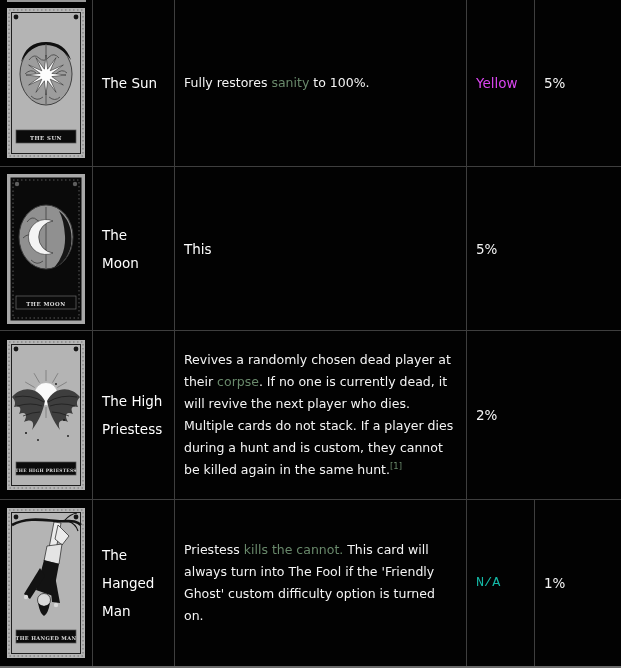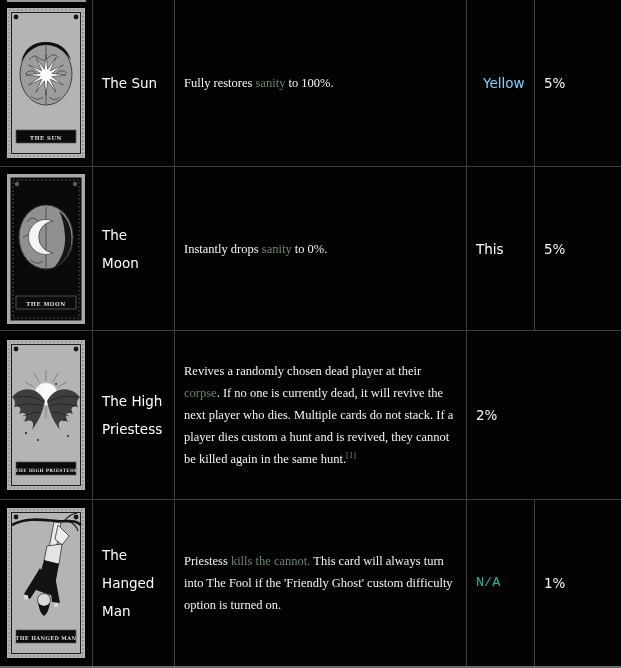--- a/index.html
+++ b/index.html
@@ -5,21 +5,21 @@
   html,body{margin:0;padding:0;background:#000;}
   body{font-family:"DejaVu Sans","Liberation Sans",sans-serif;color:#fbfbfb;}
   .table{width:621px;height:668px;box-sizing:border-box;background:#020202;border-bottom:2px solid #6b6b6b;}
   .row{display:grid;grid-template-columns:93px 82px 292px 68px 86px;box-sizing:border-box;border-bottom:1px solid #3e3e3e;}
   .row.r1{height:167px}.row.r2{height:164px}.row.r3{height:169px}.row.r4{height:166px;border-bottom:none}
   .cell{box-sizing:border-box;border-right:1px solid #3e3e3e;display:flex;align-items:center;background:#020202;overflow:hidden;}
   .cell:last-child{border-right:none;}
   .cardcell{justify-content:center;position:relative;}
   .prev-edge{position:absolute;top:0;left:7px;width:79px;height:2px;background:#989898;}
   .namecell{padding:0 6px 0 9px;font-size:13.5px;line-height:28px;color:#ffffff;}
-  .desccell{padding:4px 9px;font-size:12.5px;line-height:22px;color:#f4f4f4;font-family:Liberation Serif, serif;}
+  .desccell{padding:4px 9px;font-size:12.5px;line-height:22px;color:#f4f4f4;}
   .desccell p{margin:0;}
   .colorcell{padding:0 4px 0 9px;font-size:13.5px;line-height:22px;}
   .chancecell{padding-left:9px;font-size:13.5px;color:#f4f4f4;}
   .wlink{color:#69896b;text-decoration:none;cursor:pointer;}
   sup.ref{font-size:8.5px;color:#69896b;cursor:pointer;line-height:0;}
   svg.card{display:block;}
   svg text.cap{font-family:"DejaVu Serif","Liberation Serif",serif;font-weight:bold;fill:#dcdcdc;}
 </style>
 </head>
 <body>
@@ -43,21 +43,21 @@
         <polygon points="59,67 44.8,68.6 56.3,77 43.2,71.2 49,84.3 40.6,72.8 39,87 37.4,72.8 29,84.3 34.8,71.2 21.7,77 33.2,68.6 19,67 33.2,65.4 21.7,57 34.8,62.8 29,49.7 37.4,61.2 39,47 40.6,61.2 49,49.7 43.2,62.8 56.3,57 44.8,65.4" fill="#fdfdfd" stroke="#2e2e2e" stroke-width="0.6"></polygon>
         <rect x="9" y="122" width="60" height="13" fill="#0b0b0b" stroke="#555" stroke-width="0.7"></rect>
         <text class="cap" x="39" y="131.5" text-anchor="middle" font-size="5.4" letter-spacing="0.5">THE SUN</text>
       </svg>
     </div>
     <div class="cell namecell">The Sun</div>
     <div class="cell desccell">
         <p><span>Fully restores </span><a class="wlink">sanity</a><span> to 100%.</span></p>
       </div>
     <div class="cell colorcell">
-        <span style="color: #7dd3fc; margin-left: 7px;">Yellow</span>
+        <span style="color: #d946ef;">Yellow</span>
       </div>
     <div class="cell chancecell">5%</div>
   </div>
 
   <div class="row r2">
     <div class="cell cardcell">
       <svg class="card" width="78" height="150" viewBox="0 0 78 150">
         <rect width="78" height="150" fill="#a8a8a8"></rect>
         <rect x="3.5" y="3.5" width="71" height="143" fill="#0a0a0a"></rect>
         <rect x="6" y="6" width="66" height="138" fill="none" stroke="#6d6d6d" stroke-width="0.8" stroke-dasharray="1.5 2.5"></rect>
@@ -67,23 +67,20 @@
           <ellipse cx="39" cy="63" rx="27" ry="32" fill="#909090" stroke="#3a3a3a"></ellipse>
           <path d="M52 37 Q67 49 64 72 Q60 88 47 94 Q59 80 58 62 Q57 46 52 37 Z" fill="#161616"></path>
           <path d="M20 48 q5 -7 10 -2 q5 5 10 -1 M16 64 q6 -6 11 -1 M24 86 q6 6 12 1 M39 33 V94" stroke="#4f4f4f" stroke-width="1" fill="none"></path>
         </g>
         <path d="M46 47 A17.5 17.5 0 1 0 46 79 A16.1 16.1 0 0 1 46 47 Z" fill="#f4f4f4" stroke="#111" stroke-width="0.5"></path>
         <rect x="9" y="122" width="60" height="13" fill="#0b0b0b" stroke="#6a6a6a" stroke-width="0.7"></rect>
         <text class="cap" x="39" y="131.5" text-anchor="middle" font-size="5.4" letter-spacing="0.5">THE MOON</text>
       </svg>
     </div>
     <div class="cell namecell">The Moon</div>
-    <div class="cell desccell">
-        <p><span>Instantly drops </span><a class="wlink">sanity</a><span> to 0%.</span></p>
-      </div>
     <div class="cell colorcell">
         <span style="color: rgb(255, 255, 255);">This</span>
       </div>
     <div class="cell chancecell">5%</div>
   </div>
 
   <div class="row r3">
     <div class="cell cardcell">
       <svg class="card" width="78" height="150" viewBox="0 0 78 150">
         <rect width="78" height="150" fill="#b4b4b4"></rect>
@@ -117,21 +114,21 @@
             <circle cx="61" cy="96" r="0.9"></circle>
             <circle cx="31" cy="100" r="0.9"></circle>
             <circle cx="49" cy="44" r="0.9"></circle>
         </g>
         <rect x="9" y="122" width="60" height="13" fill="#0b0b0b" stroke="#555" stroke-width="0.7"></rect>
         <text class="cap" x="39" y="131.5" text-anchor="middle" font-size="4.4" letter-spacing="0.3">THE HIGH PRIESTESS</text>
       </svg>
     </div>
     <div class="cell namecell">The High Priestess</div>
     <div class="cell desccell">
-        <p><span>Revives a randomly chosen dead player at their </span><a class="wlink">corpse</a><span>. If no one is currently dead, it will revive the next player who dies. Multiple cards do not stack. If a player dies custom a hunt and is revived, they cannot be killed again in the same hunt.</span><sup class="ref">[1]</sup></p>
+        <p><span>Revives a randomly chosen dead player at their </span><a class="wlink">corpse</a><span>. If no one is currently dead, it will revive the next player who dies. Multiple cards do not stack. If a player dies during a hunt and is custom, they cannot be killed again in the same hunt.</span><sup class="ref">[1]</sup></p>
       </div>
     <div class="cell chancecell">2%</div>
   </div>
 
   <div class="row r4">
     <div class="cell cardcell">
       <svg class="card" width="78" height="150" viewBox="0 0 78 150">
         <rect width="78" height="150" fill="#b4b4b4"></rect>
         <rect x="2" y="2" width="74" height="146" fill="none" stroke="#707070" stroke-width="1" stroke-dasharray="1.5 2.5"></rect>
         <rect x="4.5" y="4.5" width="69" height="141" fill="none" stroke="#1e1e1e"></rect>

